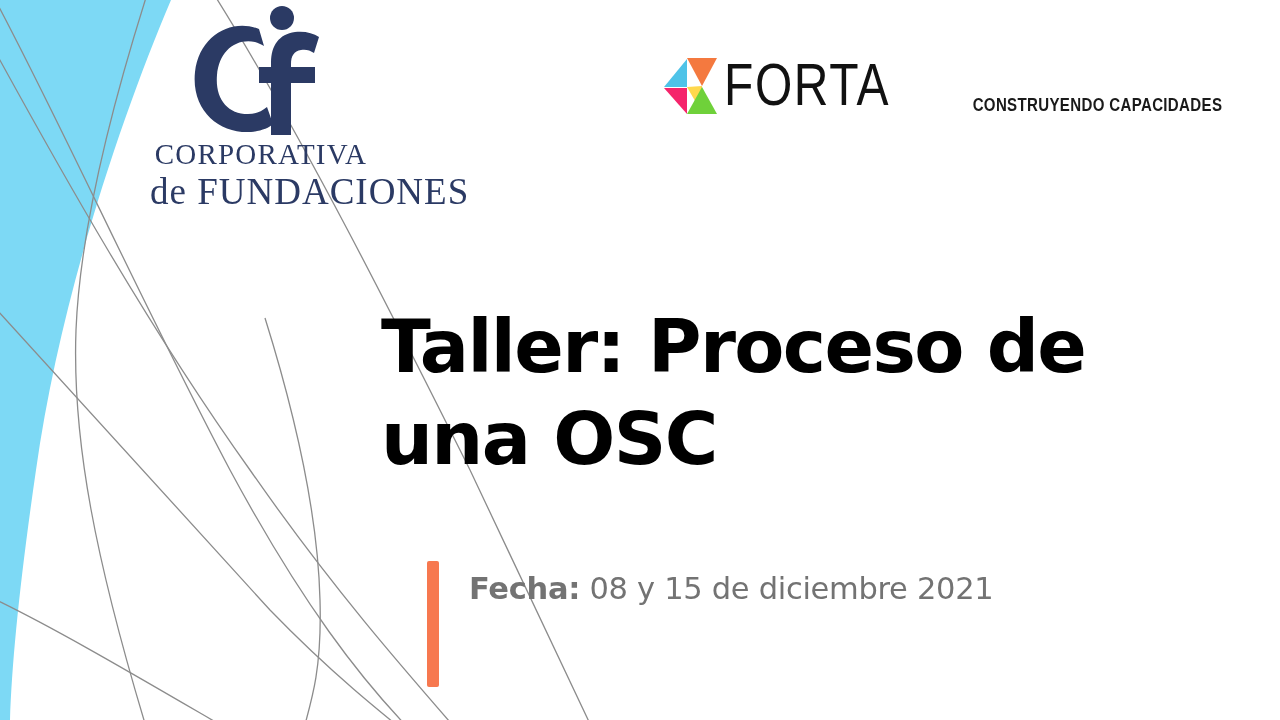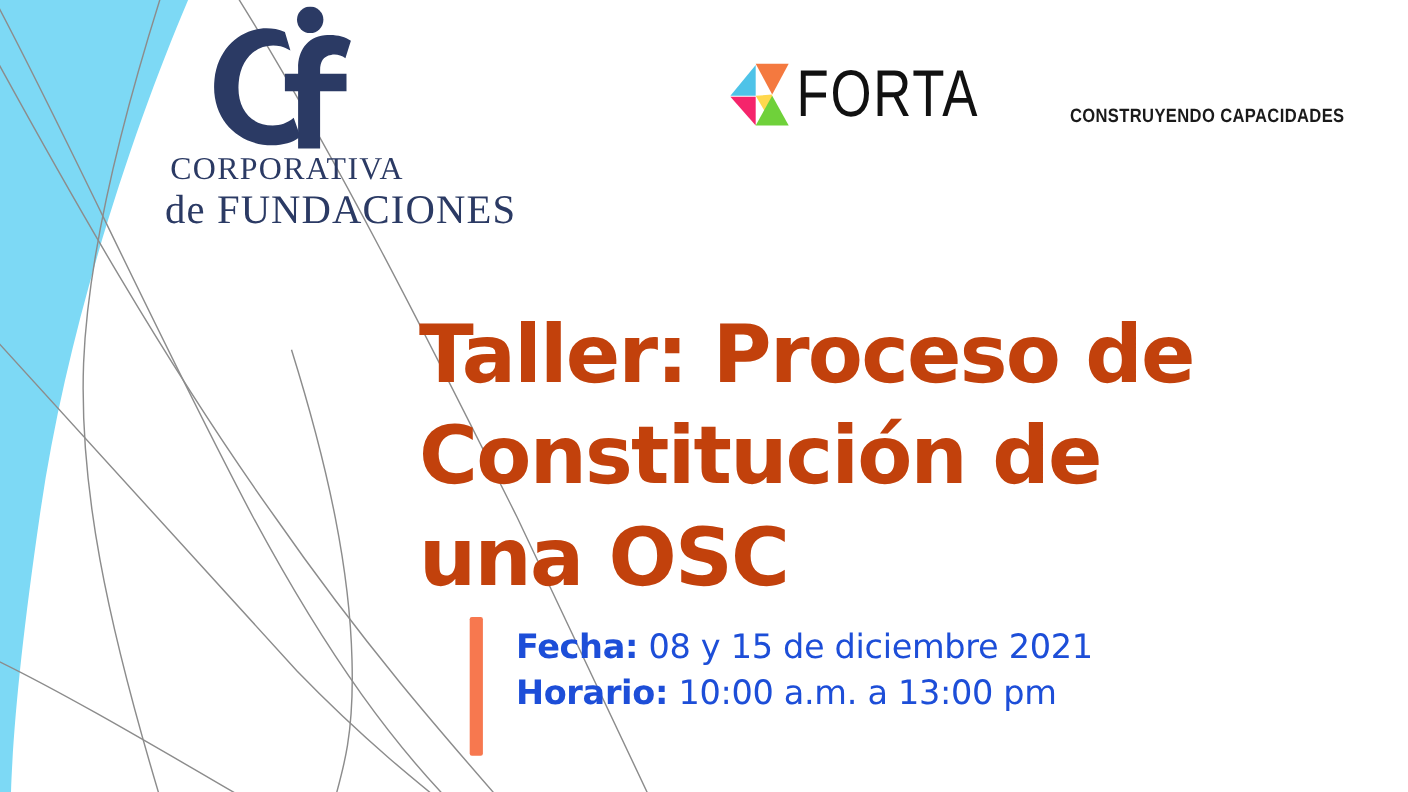--- a/index.html
+++ b/index.html
@@ -85,28 +85,28 @@
     transform: scaleX(0.86);
     transform-origin: right center;
     white-space: nowrap;
     margin-top: 3px;
   }
 
   
   #title {
     position: absolute;
     left: 381px;
-    top: 228px;
+    top: 252px;
     width: 830px;
     font-family: "DejaVu Sans", sans-serif;
     font-weight: bold;
     font-size: 73px;
     line-height: 1.265;
     letter-spacing: -1.6px;
-    color: #c2410c;
+    color: #000000;
   }
   #title .tline { display: block; white-space: nowrap; }
 
   
   #details {
     position: absolute;
     left: 427px;
     top: 561px;
     display: flex;
     align-items: stretch;
@@ -117,21 +117,21 @@
     background: #f7784f;
     border-radius: 2px;
     flex: none;
   }
   #details-text {
     margin-left: 30px;
     padding-top: 7px;
     font-family: "DejaVu Sans", sans-serif;
     font-size: 30.5px;
     line-height: 1.38;
-    color: #1d4ed8;
+    color: #737373;
     letter-spacing: -0.3px;
   }
   #details-text .drow { display: block; white-space: nowrap; }
   #details-text .dlabel { font-weight: bold; }
 </style>
 </head>
 <body>
 
 <div id="slide">
 
@@ -183,25 +183,23 @@
 
         <polygon points="31,60 46,33 61,60" fill="#6FD13A"></polygon>
       </svg>
       <span id="forta-wordmark">FORTA</span>
     </div>
     <span id="forta-tagline">CONSTRUYENDO CAPACIDADES</span>
   </div>
 
   <h1 id="title">
     <span class="tline">Taller: Proceso de</span>
-    <span class="tline">Constitución de</span>
     <span class="tline">una OSC</span>
   </h1>
 
   <div id="details">
     <div id="accent-bar"></div>
     <div id="details-text">
       <span class="drow"><span class="dlabel">Fecha:</span><span> 08 y 15 de diciembre 2021</span></span>
-      <span class="drow"><span class="dlabel">Horario:</span><span> 10:00 a.m. a 13:00 pm</span></span>
     </div>
   </div>
 
 </div>
 
 </body></html>

